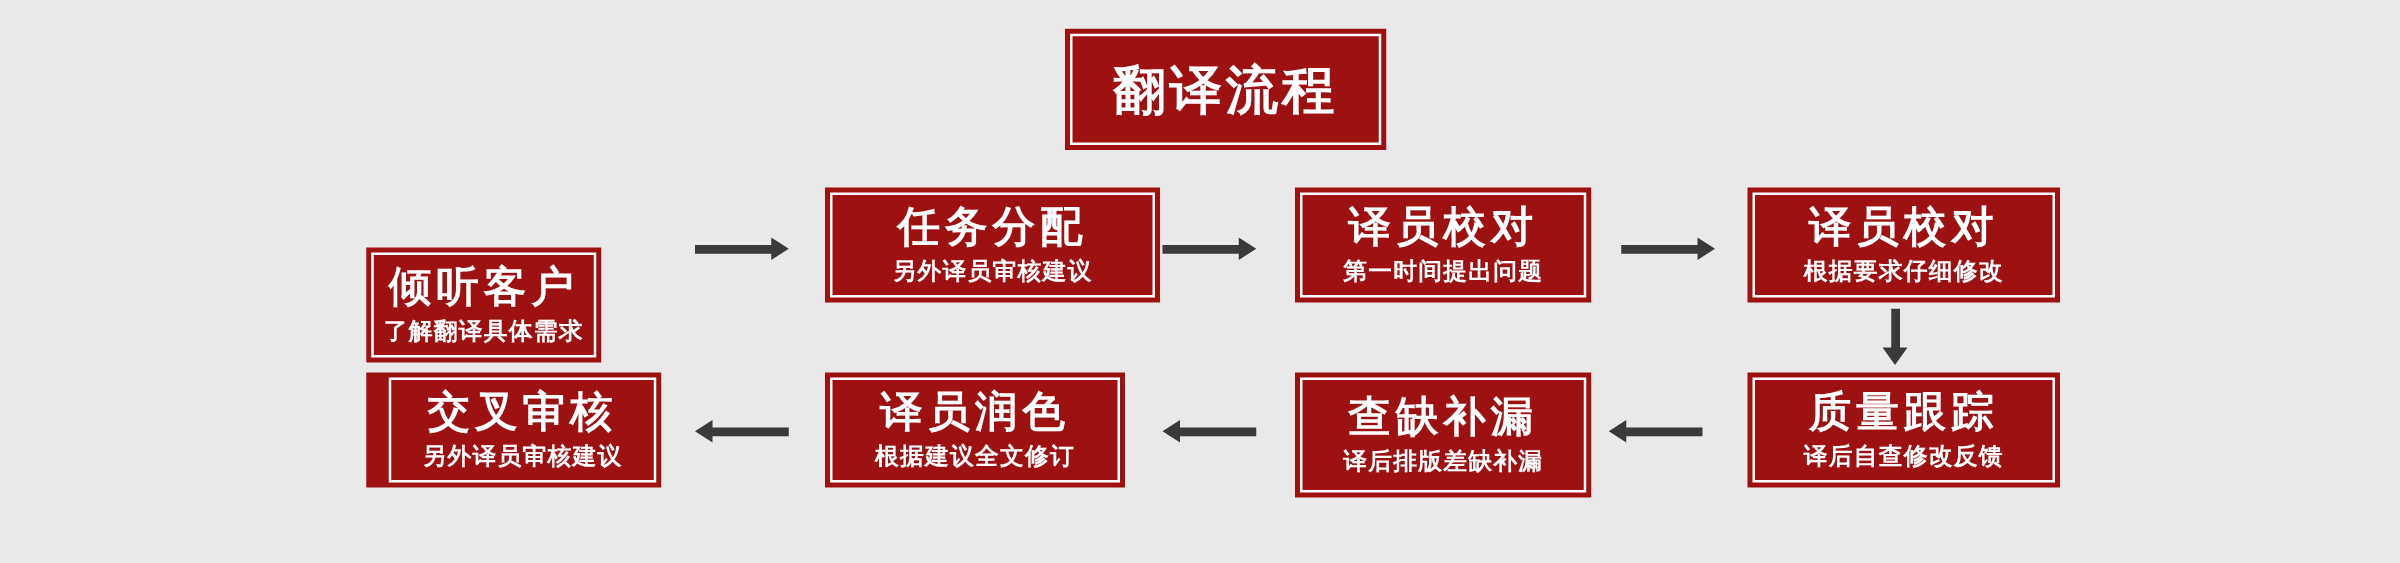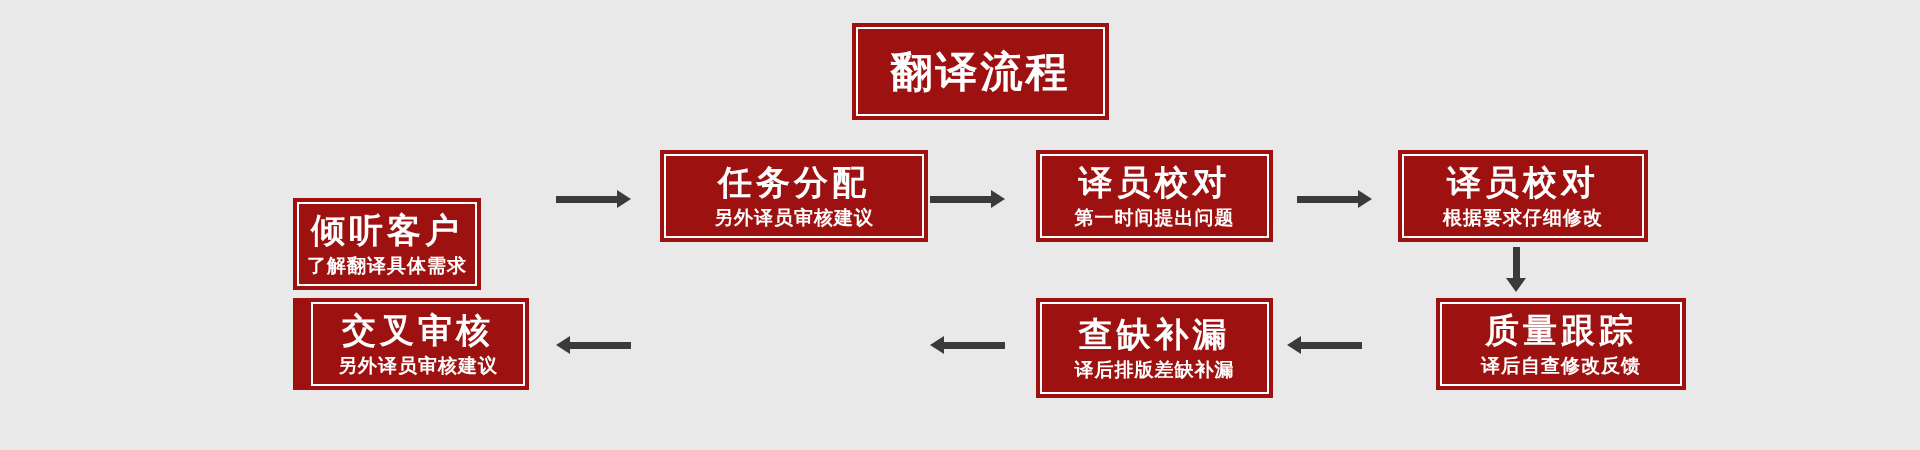--- a/index.html
+++ b/index.html
@@ -123,34 +123,40 @@
     </div>
   </div>
 
   <div class="box" style="left:1398px; top:150px; width:250px; height:92px;">
     <div class="box-inner">
       <div class="step-title">译员校对</div>
       <div class="step-subtitle">根据要求仔细修改</div>
     </div>
   </div>
 
-  <div class="box" style="left:1398px; top:298px; width:250px; height:92px;margin-left:38px;">
+  <div class="box" style="left:1398px; top:298px; width:250px; height:92px;">
     <div class="box-inner">
       <div class="step-title">质量跟踪</div>
       <div class="step-subtitle">译后自查修改反馈</div>
     </div>
   </div>
 
   <div class="box" style="left:1036px; top:298px; width:237px; height:100px;">
     <div class="box-inner">
       <div class="step-title">查缺补漏</div>
       <div class="step-subtitle">译后排版差缺补漏</div>
     </div>
   </div>
 
+  <div class="box" style="left:660px; top:298px; width:240px; height:92px;">
+    <div class="box-inner">
+      <div class="step-title">译员润色</div>
+      <div class="step-subtitle">根据建议全文修订</div>
+    </div>
+  </div>
 
   <div class="box" style="left:293px; top:298px; width:236px; height:92px;padding-left:18px;">
     <div class="box-inner">
       <div class="step-title">交叉审核</div>
       <div class="step-subtitle">另外译员审核建议</div>
     </div>
   </div>
 
   <div class="arrow arrow-right" style="left:556px; top:190px;">
     <div class="shaft"></div>

